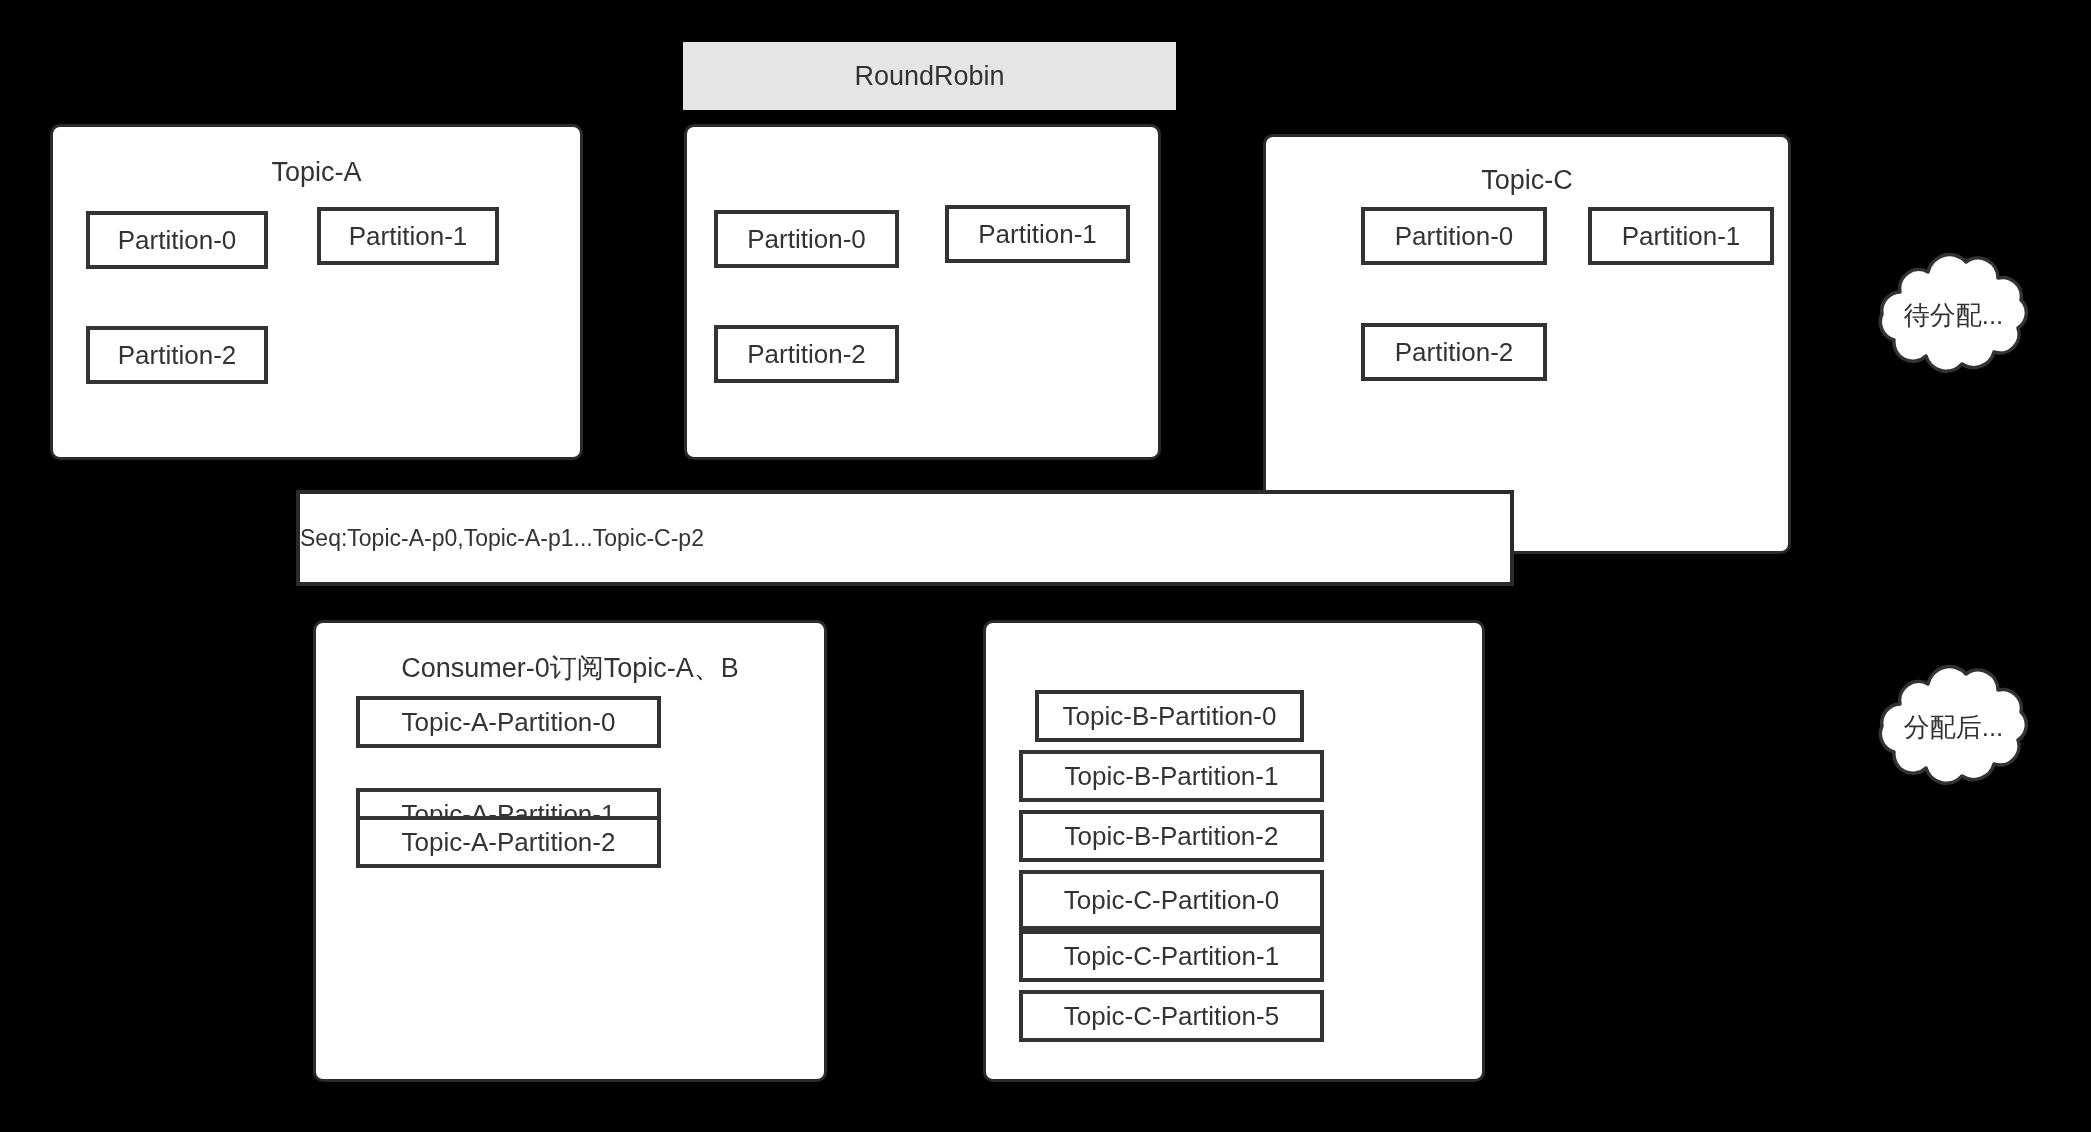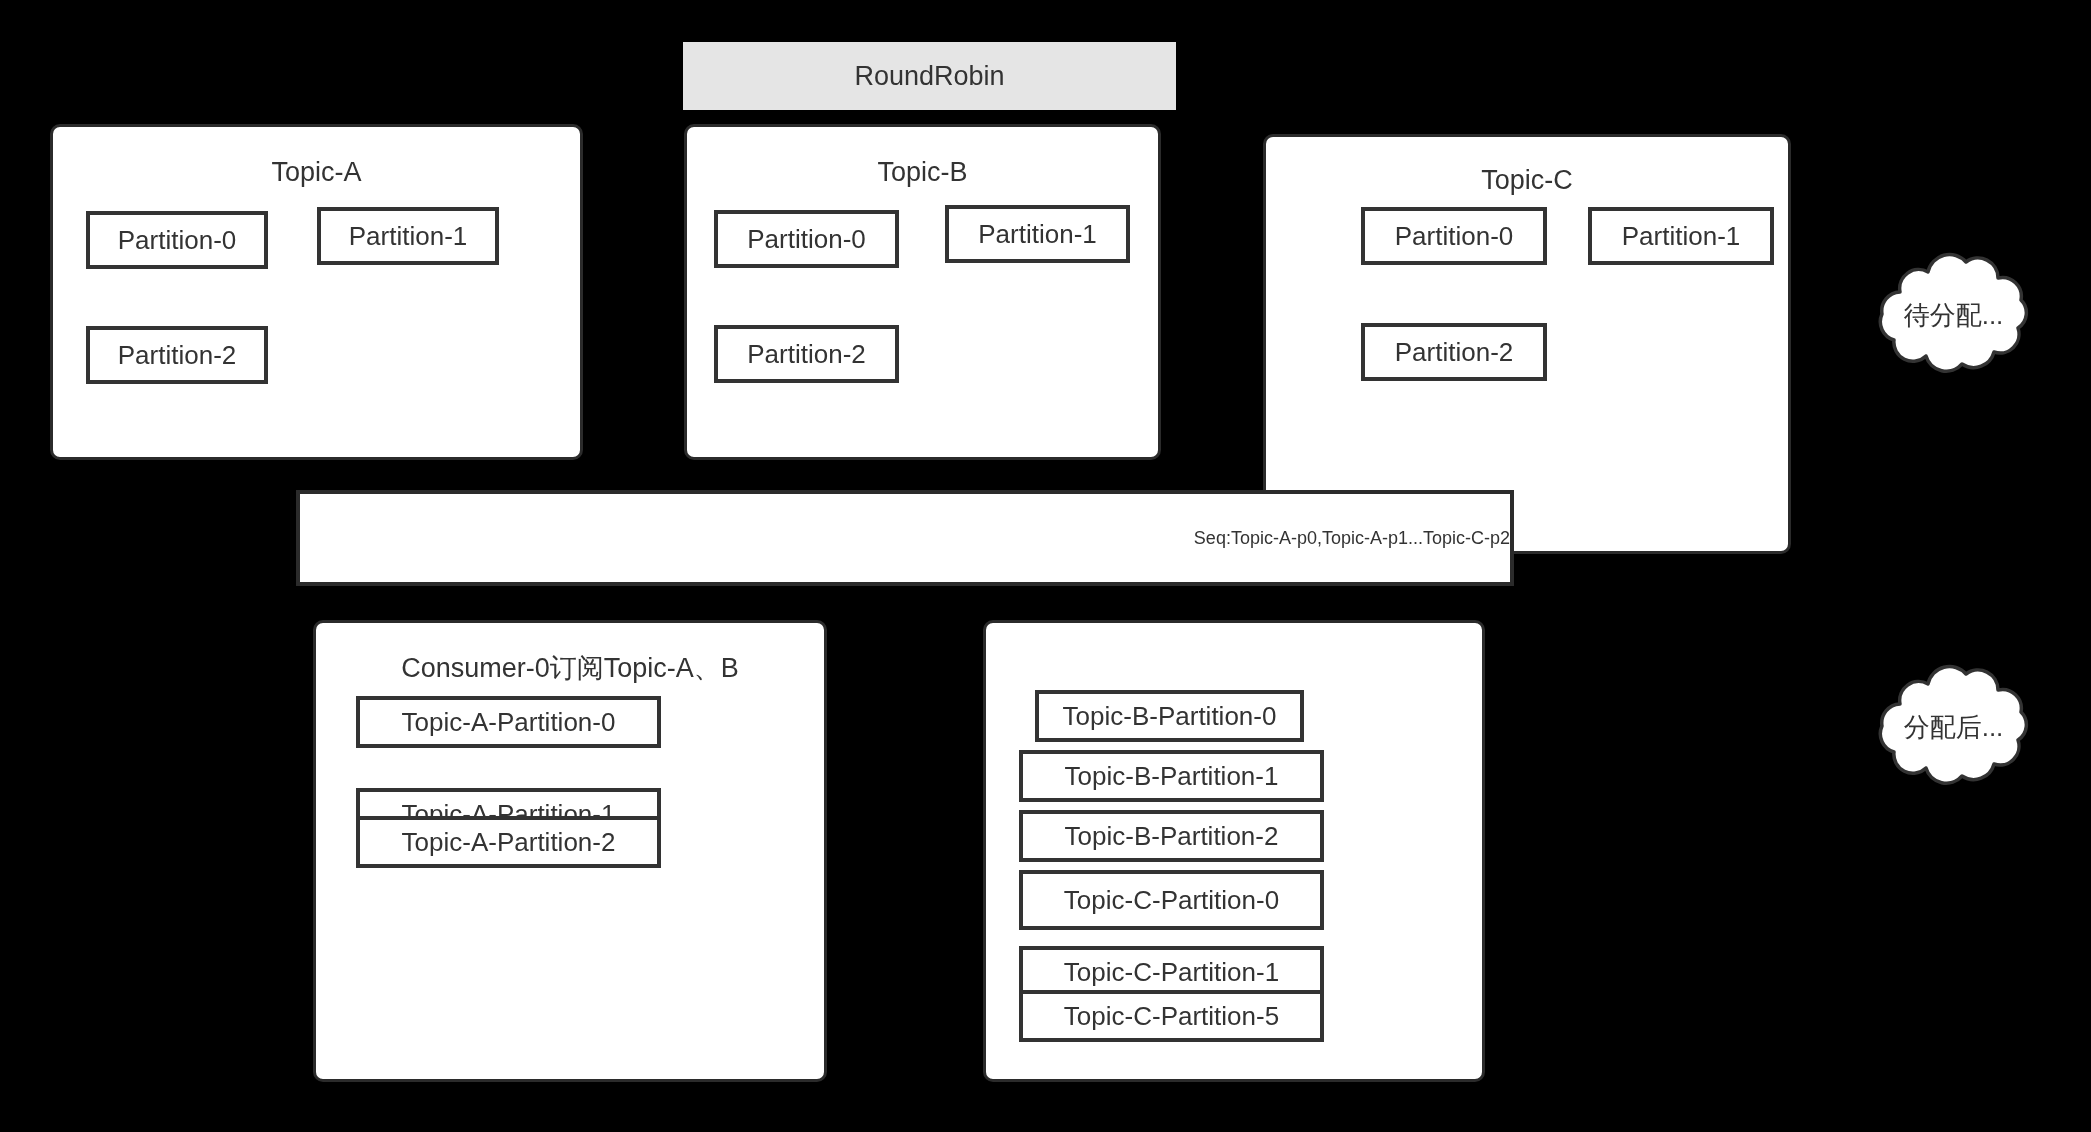--- a/index.html
+++ b/index.html
@@ -67,22 +67,22 @@
 
   
   .seq-bar {
     position: absolute;
     box-sizing: border-box;
     background: #ffffff;
     border: 4px solid #2b2b2b;
     color: #333333;
     display: flex;
     align-items: center;
-    justify-content: flex-end;
-    font-size: 18px;
+    justify-content: flex-start;
+    font-size: 23px;
     white-space: nowrap;
   }
 
   
   .cloud-wrap { position: absolute; }
   .cloud-wrap svg { display: block; }
   .cloud-label {
     position: absolute;
     left: 0; right: 0;
     text-align: center;
@@ -110,21 +110,20 @@
     <div class="chip" style="left:264px; top:80px; width:182px; height:58px;">
       <span>Partition-1</span>
     </div>
 
     <div class="chip" style="left:33px; top:199px; width:182px; height:58px;">
       <span>Partition-2</span>
     </div>
   </div>
 
   <div class="node container-box" style="left:684px; top:124px; width:477px; height:336px;">
-    <div class="container-title" style="top:29px;">Topic-B</div>
 
     <div class="chip" style="left:27px; top:83px; width:185px; height:58px;">
       <span>Partition-0</span>
     </div>
 
     <div class="chip" style="left:258px; top:78px; width:185px; height:58px;">
       <span>Partition-1</span>
     </div>
 
     <div class="chip" style="left:27px; top:198px; width:185px; height:58px;">
@@ -179,21 +178,21 @@
     </div>
 
     <div class="chip" style="left:33px; top:187px; width:305px; height:52px;">
       <span>Topic-B-Partition-2</span>
     </div>
 
     <div class="chip" style="left:33px; top:247px; width:305px; height:60px;">
       <span>Topic-C-Partition-0</span>
     </div>
 
-    <div class="chip" style="left:33px; top:307px; width:305px; height:52px;margin-top:16px;">
+    <div class="chip" style="left:33px; top:307px; width:305px; height:52px;">
       <span>Topic-C-Partition-1</span>
     </div>
 
     <div class="chip" style="left:33px; top:367px; width:305px; height:52px;">
       <span>Topic-C-Partition-5</span>
     </div>
   </div>
 
   <div class="cloud-wrap" style="left:1866px; top:248px; width:175px; height:130px;">
     <svg width="175" height="130" viewBox="0 0 175 130">

